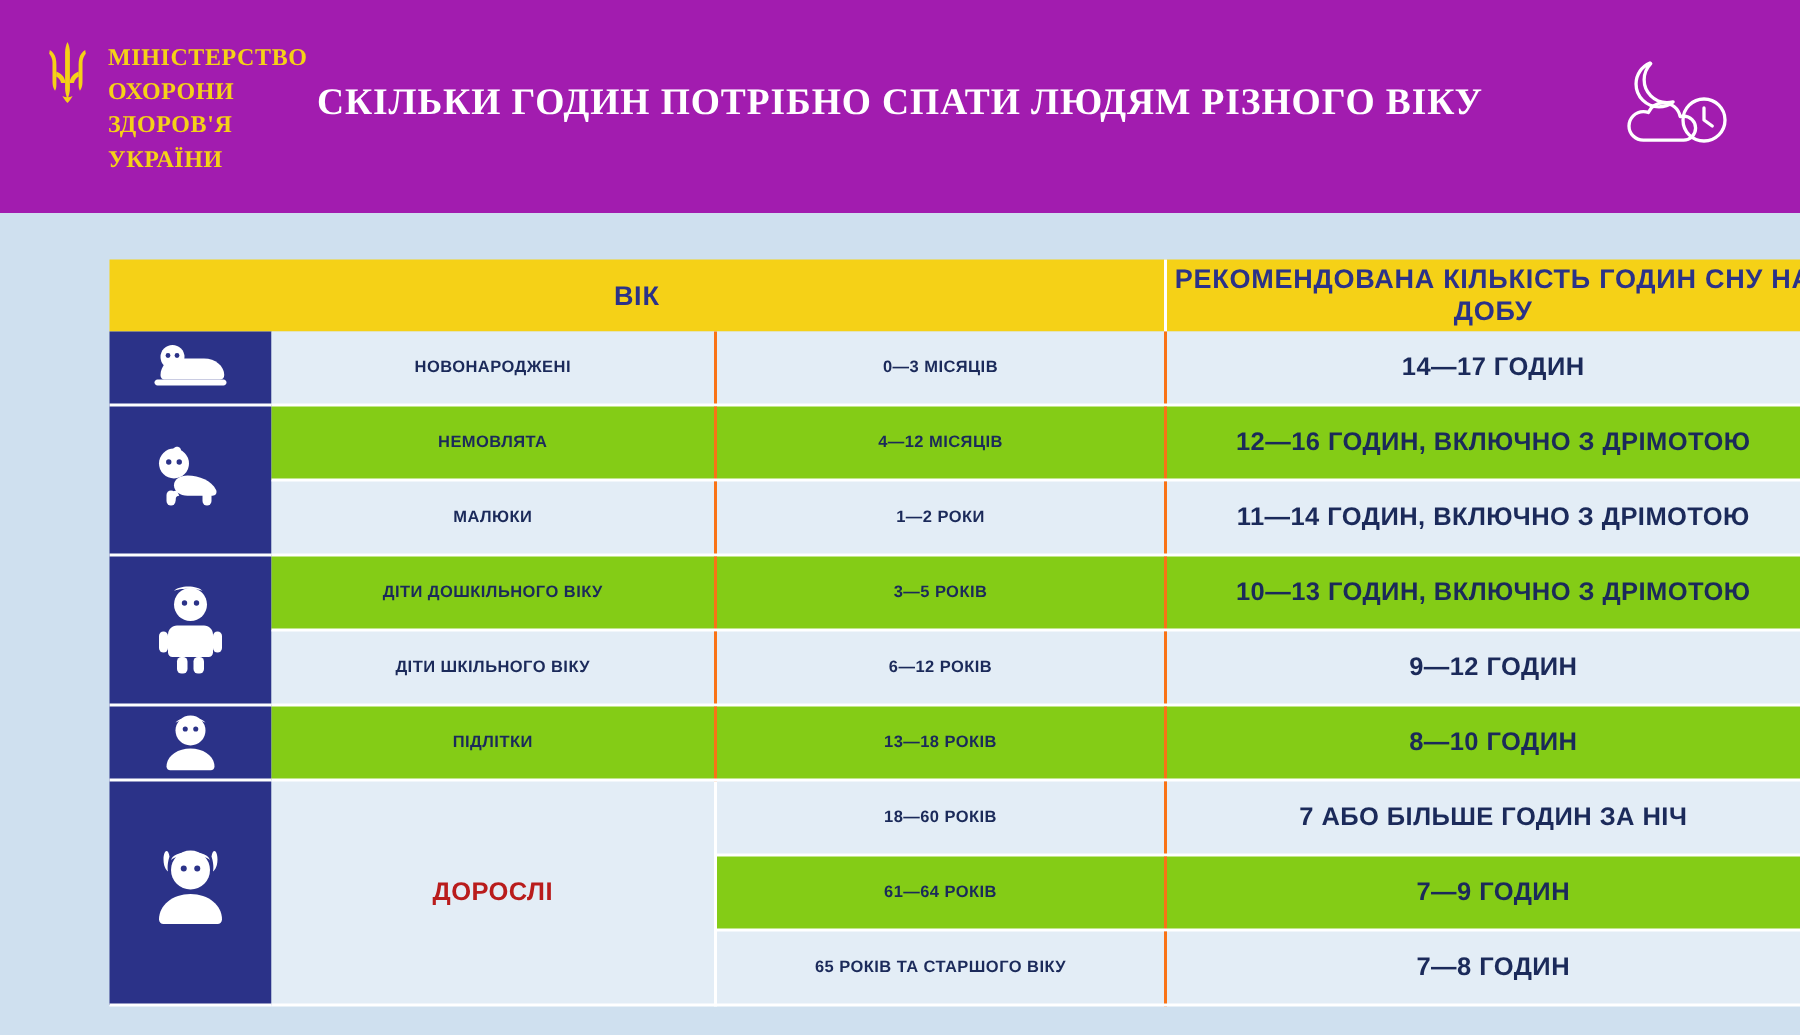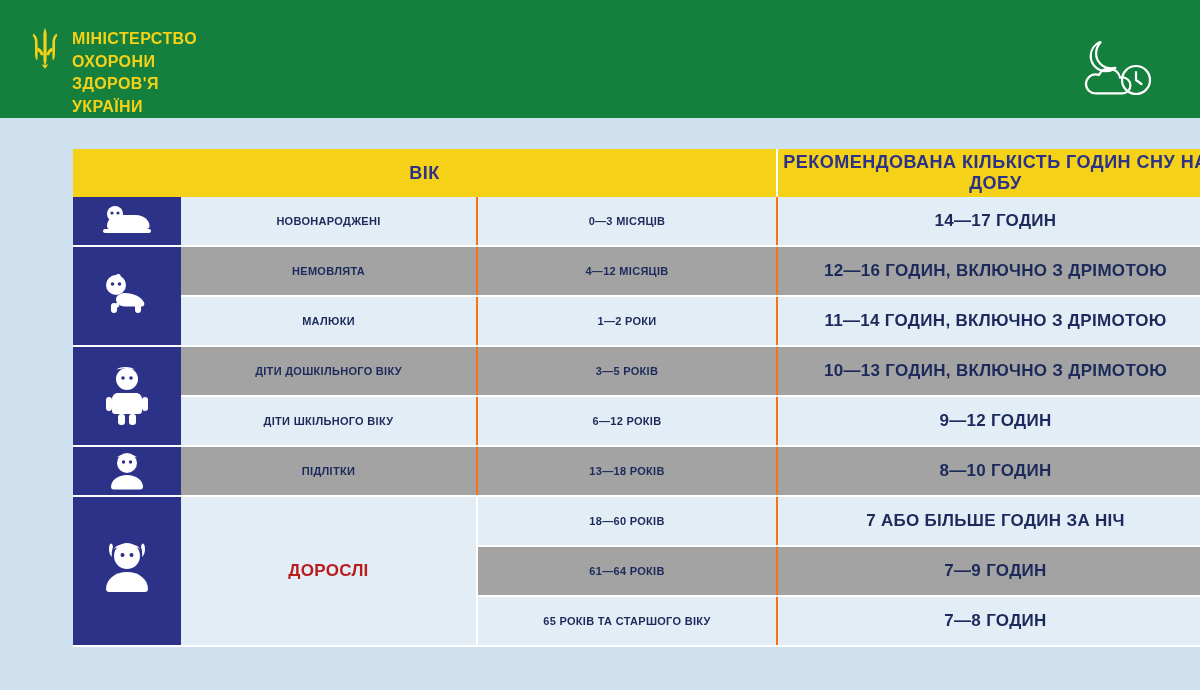--- a/index.html
+++ b/index.html
@@ -11,23 +11,24 @@
     height: 690px;
     background: #cfe0ef;
     font-family: "Liberation Sans", sans-serif;
     overflow: hidden;
   }
 
   
   .header {
     position: relative;
     width: 1200px;
-    height: 118px;
-    background: #15803d;
+    height: 142px;
+    background: #a21caf;
     box-sizing: border-box;
+    font-family: Liberation Serif, serif;
   }
   .logo-block {
     position: absolute;
     left: 30px;
     top: 28px;
     display: flex;
     align-items: flex-start;
     gap: 12px;
   }
   .trident {
@@ -128,21 +129,21 @@
     font-weight: bold;
     text-transform: uppercase;
     letter-spacing: 0.3px;
     border-bottom: 2px solid #ffffff;
     border-right: 2px solid #f97316;
     height: 48px;
   }
   .cell.last { border-right: none; }
   .cell.rec { font-size: 17px; }
   .row-a .cell { background: #e3edf6; }
-  .row-b .cell { background: #a3a3a3; }
+  .row-b .cell { background: #84cc16; }
   .row-a .group-cell { background: #e3edf6; }
   .group-cell {
     text-align: center;
     vertical-align: middle;
     color: #b91c1c;
     font-size: 17px;
     font-weight: bold;
     text-transform: uppercase;
     letter-spacing: 0.3px;
     border-bottom: 2px solid #ffffff;
@@ -162,20 +163,21 @@
       <path fill="#f5d117" d="M7.6 19.6c1.8.7 3.3 1.8 4.4 3.3 1 1.4 1.5 2.8 1.6 4.4h-2.9c-.1-1-.5-1.9-1.2-2.7-.6-.7-1.3-1.2-2.1-1.6l.2-3.4z"></path>
       <path fill="#f5d117" d="M22.4 19.6c-1.8.7-3.3 1.8-4.4 3.3-1 1.4-1.5 2.8-1.6 4.4h2.9c.1-1 .5-1.9 1.2-2.7.6-.7 1.3-1.2 2.1-1.6l-.2-3.4z"></path>
       <path fill="#f5d117" d="M11.6 36c1 1.8 2.1 3.3 3.4 4.7 1.3-1.4 2.4-2.9 3.4-4.7-1.1.6-2.2.9-3.4.9-1.2 0-2.3-.3-3.4-.9z"></path>
     </svg>
     <div class="ministry-name">Міністерство
 охорони
 здоров'я
 України</div>
   </div>
 
+  <div class="header-title">Скільки годин потрібно спати людям різного віку</div>
 
   <svg class="sleep-icon" viewBox="0 0 78 70">
     <g fill="none" stroke="#ffffff" stroke-width="2.2" stroke-linecap="round" stroke-linejoin="round">
       <path d="M20 6c-5.5 2.3-9.3 7.7-9.3 14 0 8.4 6.8 15.2 15.2 15.2 3.6 0 6.9-1.2 9.5-3.3-1.3.3-2.7.5-4.1.5-8.4 0-15.2-6.8-15.2-15.2 0-4.2 1.7-8 4.4-10.8z"></path>
       <path d="M6 48c0-5.3 4.3-9.6 9.6-9.6 1.2 0 2.3.2 3.3.6 1.8-3.8 5.6-6.4 10.1-6.4 5.5 0 10.1 3.9 11.1 9.1.7-.2 1.5-.3 2.3-.3 4.4 0 8 3.6 8 8s-3.6 8-8 8H15.6C10.3 57.4 6 53.3 6 48z"></path>
       <circle cx="56" cy="44" r="14"></circle>
       <path d="M56 36v8l5.5 4"></path>
     </g>
   </svg>
 </div>

